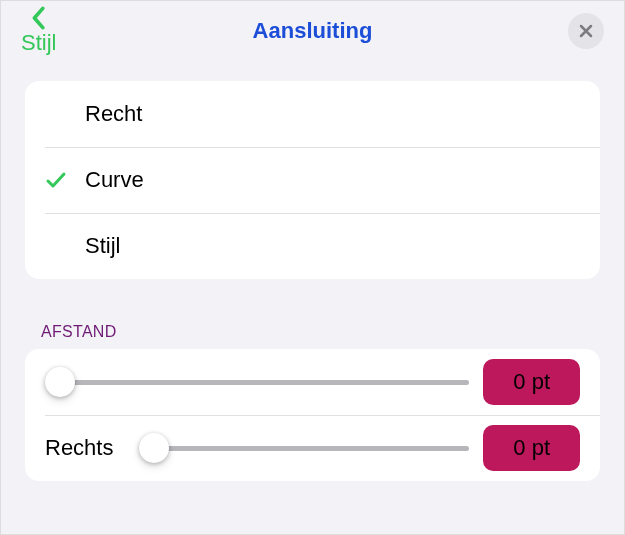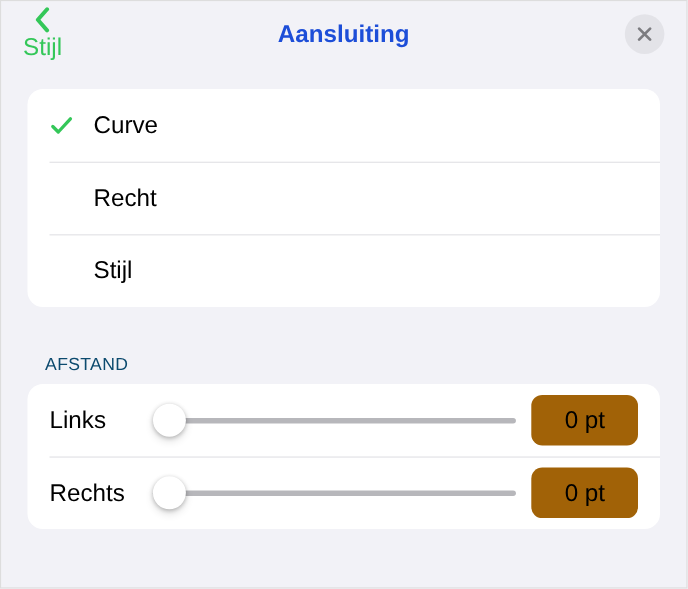--- a/index.html
+++ b/index.html
@@ -90,21 +90,21 @@
     .check-icon {
       width: 22px;
       height: 22px;
     }
     .list-label {
       font-size: 22px;
       color: #000;
     }
     .section-header {
       font-size: 16px;
-      color: #0c4a6e;
+      color: #701a75;
       text-transform: uppercase;
       padding: 24px 36px 8px 40px;
       letter-spacing: 0.3px;
     }
     .slider-group {
       background: #fff;
       border-radius: 14px;
       margin: 0 24px;
       overflow: hidden;
     }
@@ -149,21 +149,21 @@
       position: absolute;
       left: 0;
       width: 30px;
       height: 30px;
       background: #fff;
       border-radius: 50%;
       box-shadow: 0 1px 4px rgba(0,0,0,0.25), 0 4px 8px rgba(0,0,0,0.12);
       cursor: grab;
     }
     .value-pill {
-      background: #a16207;
+      background: #be185d;
       border-radius: 10px;
       padding: 10px 30px;
       font-size: 22px;
       color: #000;
       min-width: 72px;
       text-align: center;
       flex-shrink: 0;
     }
   </style>
 </head>
@@ -178,43 +178,42 @@
   </div>
   <div class="title">Aansluiting</div>
   <div class="close-button">
     <svg viewBox="0 0 16 16" fill="none">
       <path d="M3 3 L13 13 M13 3 L3 13" stroke="#7c7c80" stroke-width="2.5" stroke-linecap="round"></path>
     </svg>
   </div>
 </div>
 
 <div class="list-group">
+  <div class="list-item">
+    <div class="check-area"></div>
+    <div class="list-label">Recht</div>
+  </div>
   <div class="list-item">
     <div class="check-area">
       <svg class="check-icon" viewBox="0 0 22 22" fill="none">
         <path d="M3 12 L8 17 L19 5" stroke="#34c759" stroke-width="3" stroke-linecap="round" stroke-linejoin="round"></path>
       </svg>
     </div>
     <div class="list-label">Curve</div>
   </div>
   <div class="list-item">
     <div class="check-area"></div>
-    <div class="list-label">Recht</div>
-  </div>
-  <div class="list-item">
-    <div class="check-area"></div>
     <div class="list-label">Stijl</div>
   </div>
 </div>
 
 <div class="section-header">AFSTAND</div>
 
 <div class="slider-group">
   <div class="slider-row">
-    <div class="slider-label">Links</div>
     <div class="slider-track">
       <div class="slider-rail"></div>
       <div class="slider-thumb"></div>
     </div>
     <div class="value-pill">0 pt</div>
   </div>
   <div class="slider-row">
     <div class="slider-label">Rechts</div>
     <div class="slider-track">
       <div class="slider-rail"></div>

